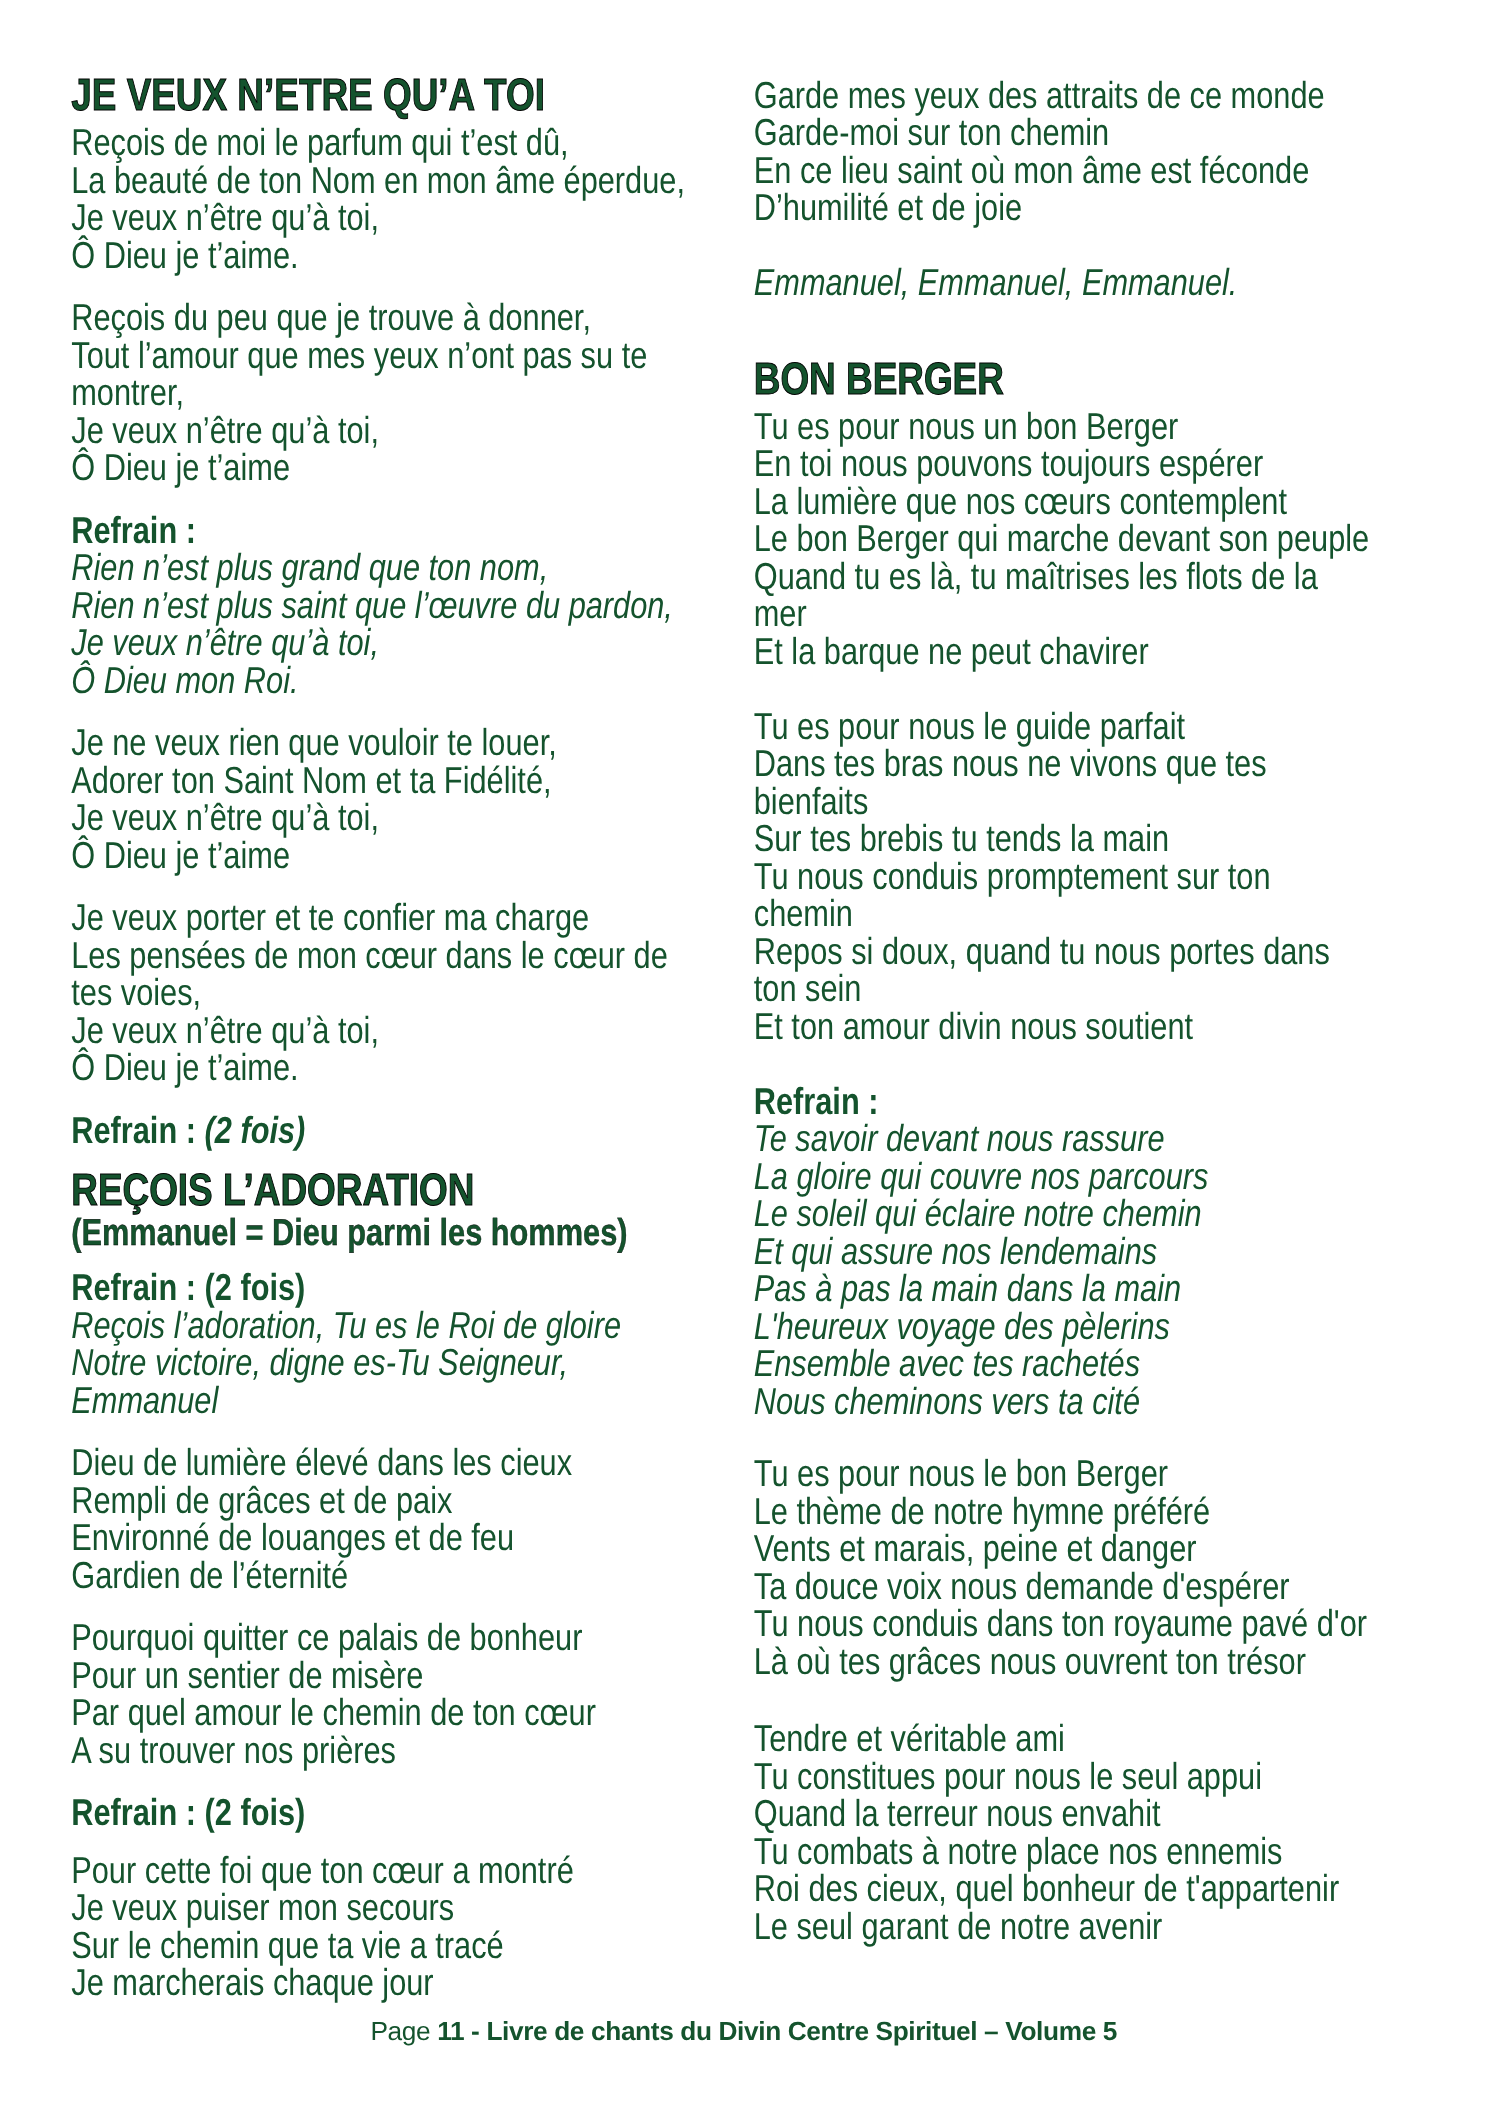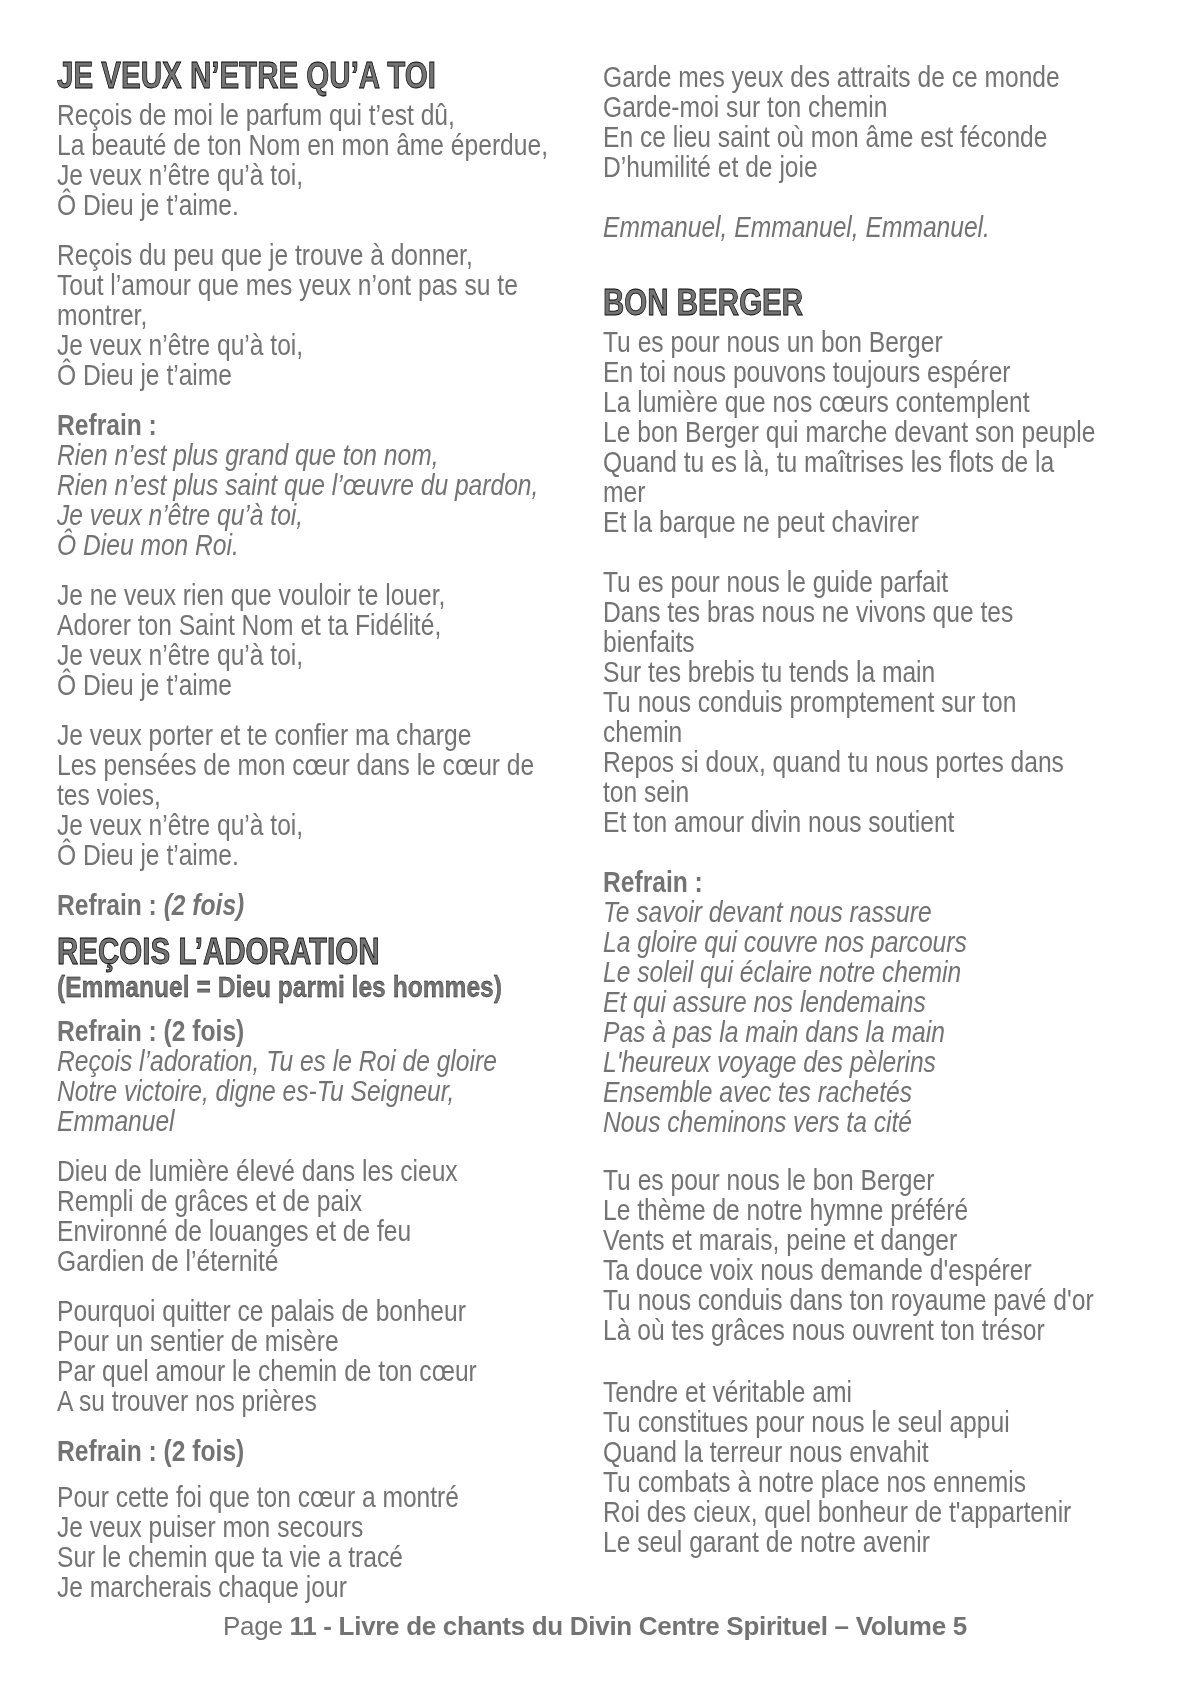--- a/index.html
+++ b/index.html
@@ -5,21 +5,21 @@
   html, body {
     margin: 0;
     padding: 0;
     background: #ffffff;
   }
   .page {
     position: relative;
     width: 1190px;
     height: 1684px;
     background: #ffffff;
-    color: #737373;
+    color: #14532d;
     font-family: "Liberation Sans", "DejaVu Sans", sans-serif;
     overflow: hidden;
   }
   .col {
     position: absolute;
     top: 0;
     transform: scaleX(0.82);
     transform-origin: left top;
     font-size: 30px;
     line-height: 30px;
@@ -59,21 +59,21 @@
   .mb-32 { margin-bottom: 32px; }
   .mt-14 { margin-top: 14px; }
   .mt-43 { margin-top: 43px; }
 
   .page-footer {
     position: absolute;
     left: 0;
     top: 1612px;
     width: 1190px;
     text-align: center;
-    font-size: 26px;
+    font-size: 21px;
     line-height: 28px;
     letter-spacing: -0.3px;
     white-space: pre;
   }
   .page-footer .bold-part { font-weight: 700; }
 </style>
 </head>
 <body>
 
 <div class="page">

